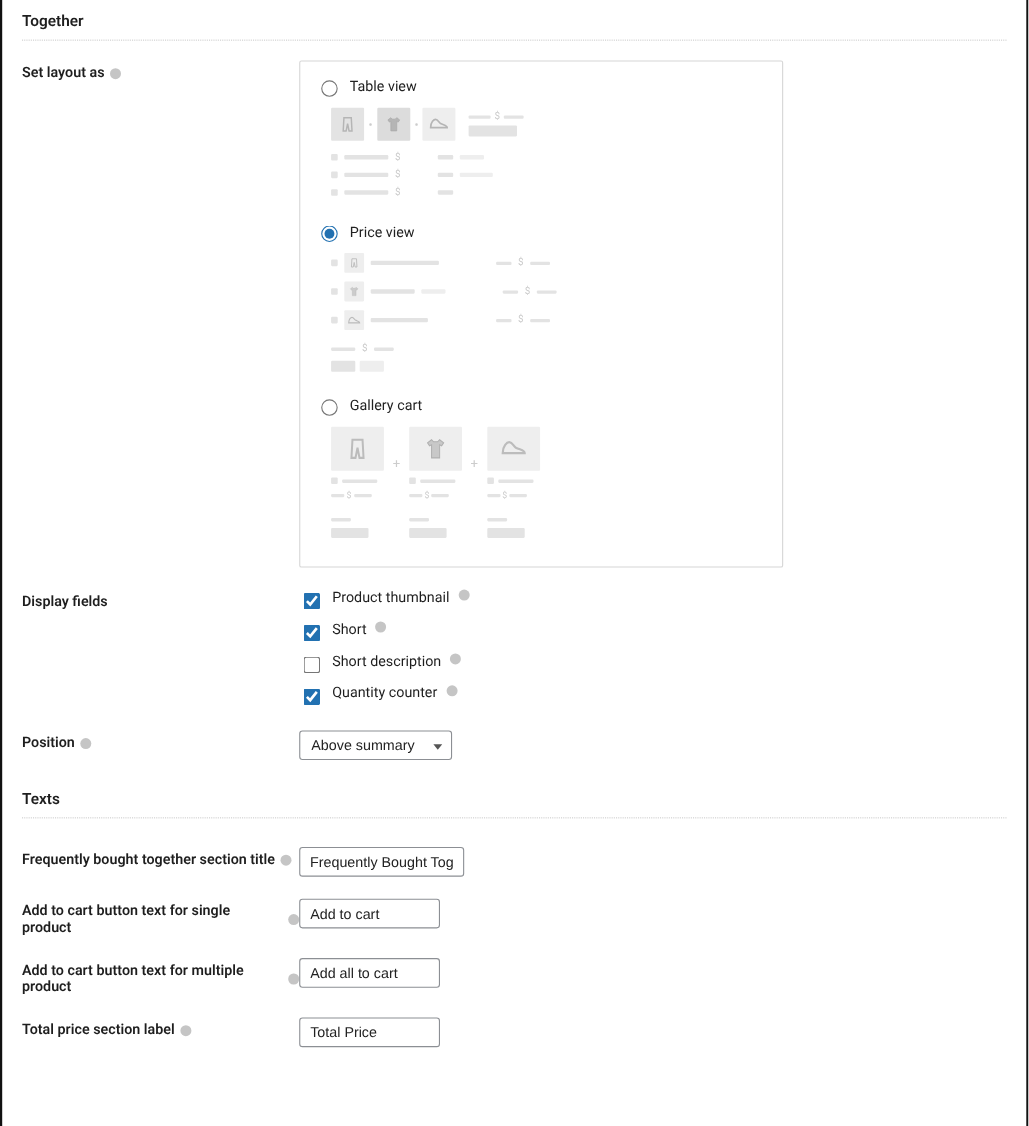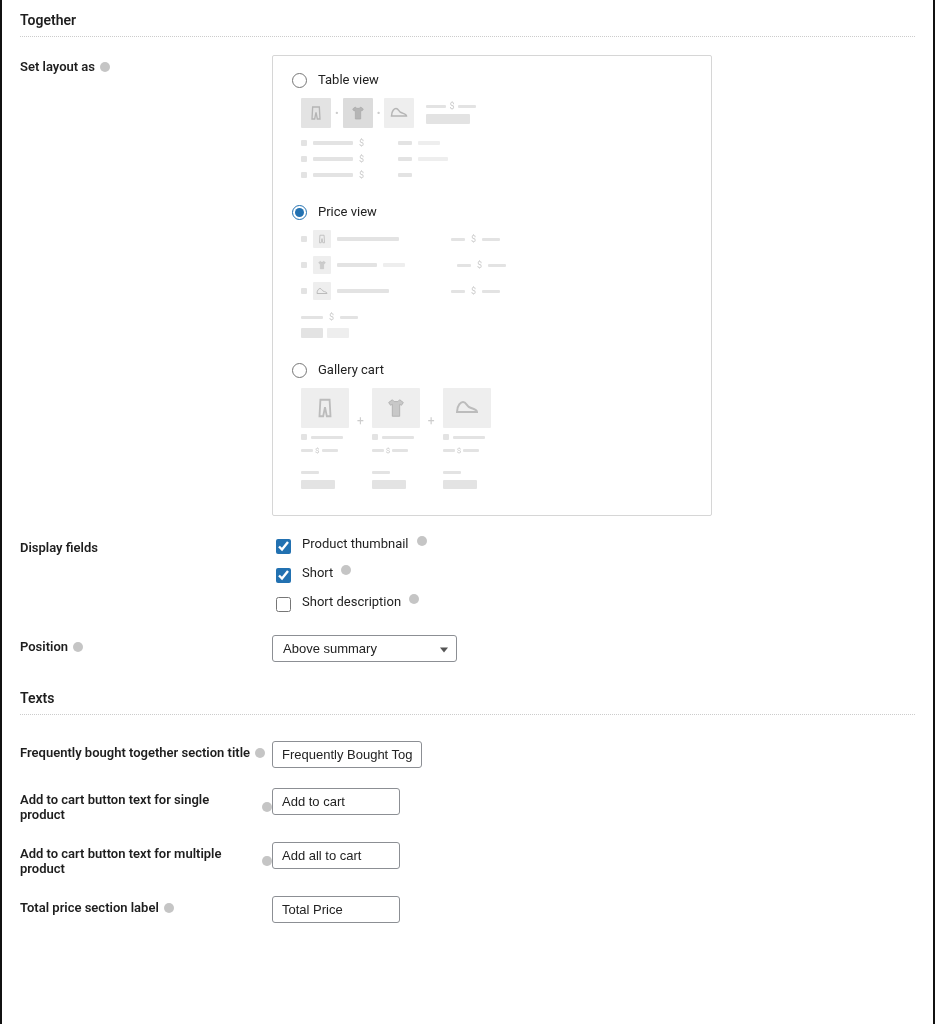--- a/index.html
+++ b/index.html
@@ -93,21 +93,21 @@
     width: 15px;
     height: 15px;
     accent-color: #2271b1;
   }
   .check-item label {
     font-size: 13px;
   }
   
   .select-wrap {
     position: relative;
-    width: 185px;
+    width: 139px;
   }
   select {
     width: 100%;
     padding: 5px 26px 5px 10px;
     border: 1px solid #8c8f94;
     border-radius: 3px;
     font-size: 13px;
     background: #fff;
     appearance: none;
     color: #222;
@@ -367,20 +367,25 @@
         <div class="check-item">
           <input type="checkbox" id="cb-price" checked="" style="">
           <label for="cb-price">Short</label>
           <span class="info-dot"></span>
         </div>
         <div class="check-item">
           <input type="checkbox" id="cb-desc" style="">
           <label for="cb-desc">Short description</label>
           <span class="info-dot"></span>
         </div>
+        <div class="check-item">
+          <input type="checkbox" id="cb-qty" checked="" style="">
+          <label for="cb-qty">Quantity counter</label>
+          <span class="info-dot"></span>
+        </div>
       </div>
     </div>
   </div>
 
   <div class="form-row" style="margin-bottom:28px;">
     <div class="form-label">
       <span>Position</span>
       <span class="info-dot"></span>
     </div>
     <div class="form-control">

